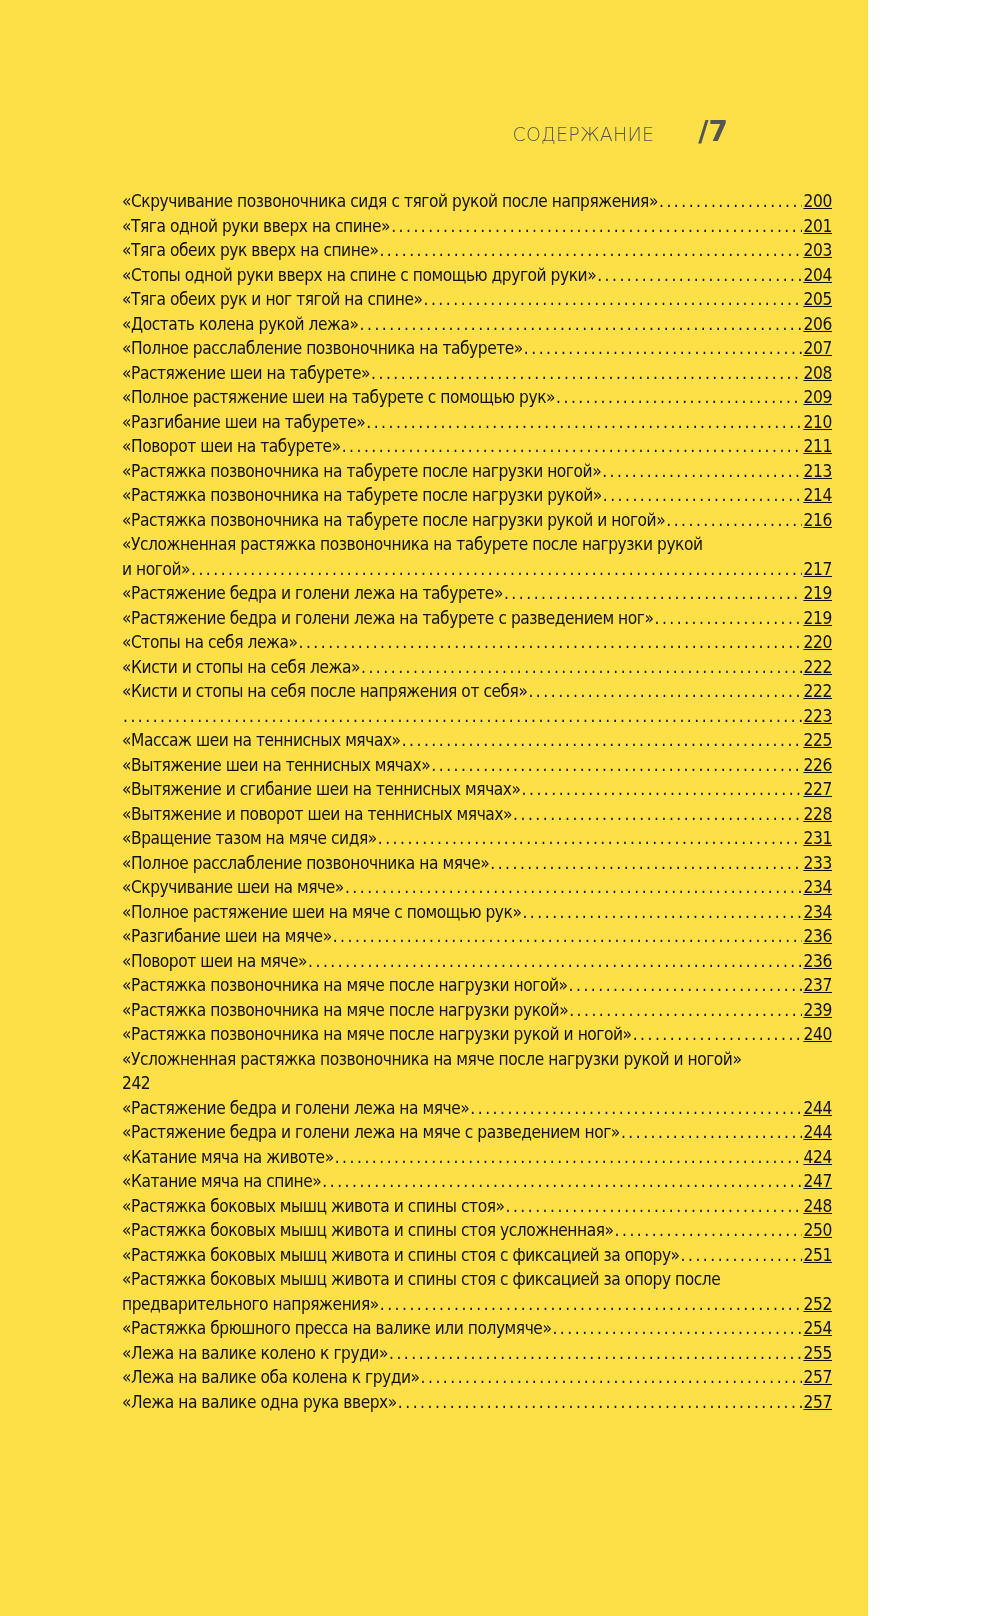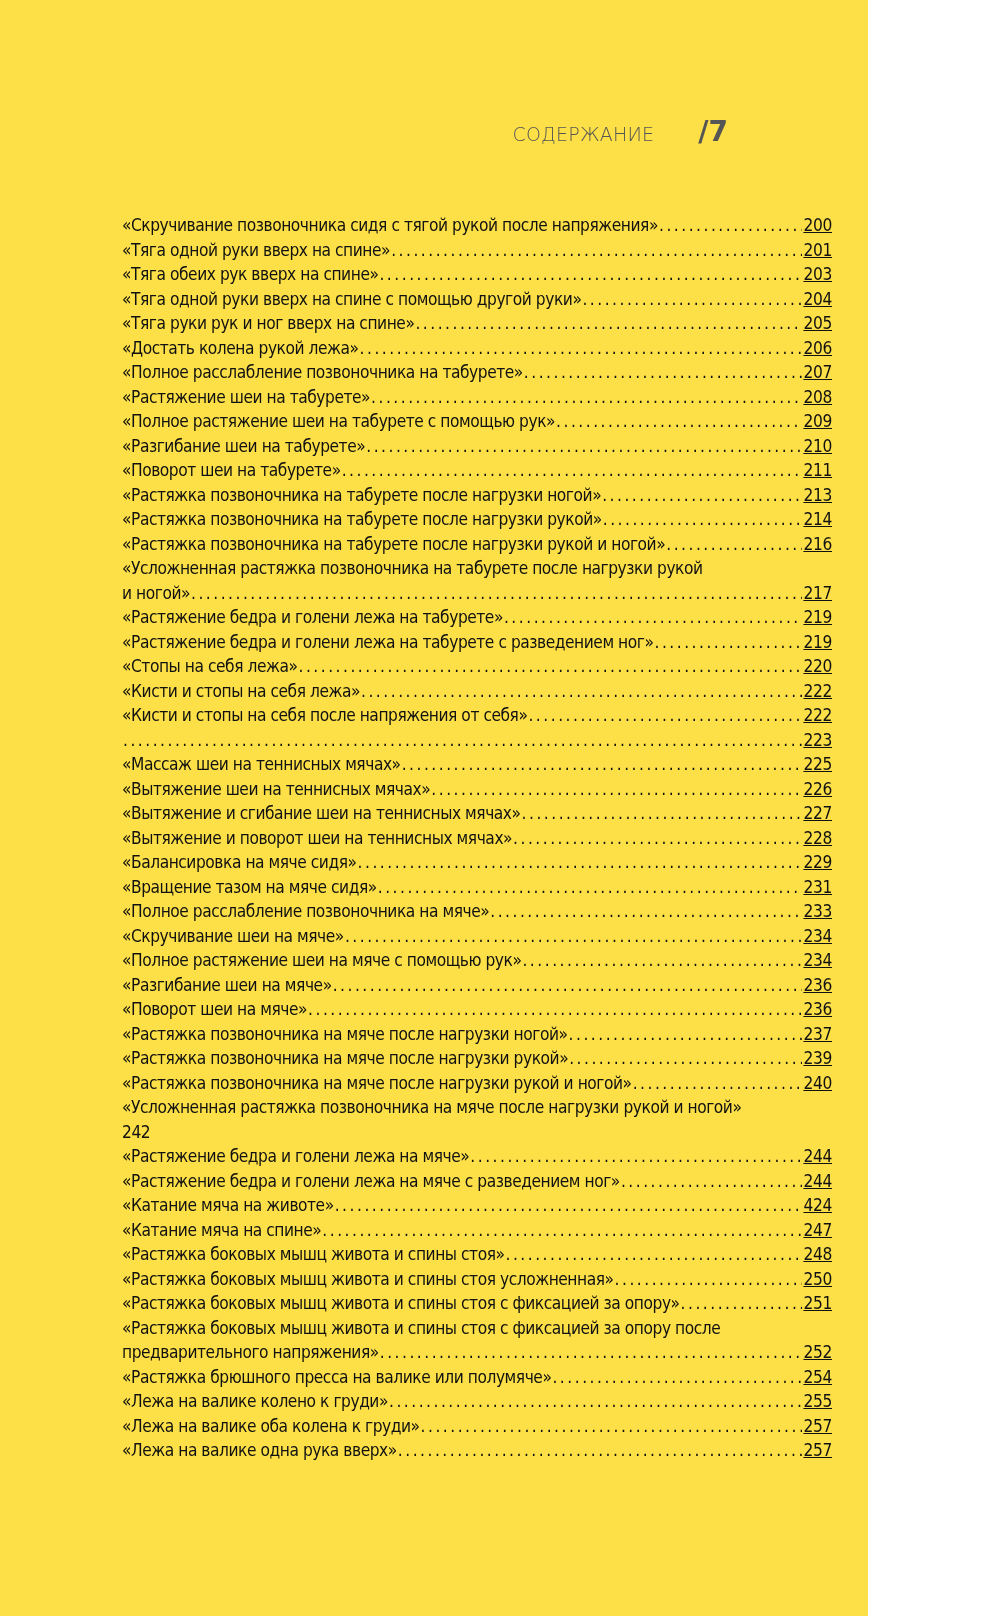--- a/index.html
+++ b/index.html
@@ -1,21 +1,21 @@
 <!DOCTYPE html>
 <html><head>
   <meta charset="utf-8">
   <style>
     html, body { margin: 0; padding: 0; background: #ffffff; }
     body { width: 1000px; height: 1616px; position: relative; overflow: hidden; }
     .page { position: absolute; left: 0; top: 0; width: 868px; height: 1616px; background: #fde047; }
     .running-head { position: absolute; top: 115px; right: 140px; display: flex; align-items: baseline; gap: 44px; }
     .rh-title { font-family: "DejaVu Sans", sans-serif; font-size: 19px; color: #555; letter-spacing: 0.2px; font-weight: 300; }
     .rh-num { font-family: "DejaVu Sans", sans-serif; font-size: 28px; color: #555; font-weight: bold; }
-    .toc { position: absolute; left: 122px; top: 189px; width: 710px; font-family: "DejaVu Sans Condensed", "DejaVu Sans", sans-serif; font-size: 17.2px; color: #111; margin-top: 24px; }
+    .toc { position: absolute; left: 122px; top: 189px; width: 710px; font-family: "DejaVu Sans Condensed", "DejaVu Sans", sans-serif; font-size: 17.2px; color: #111; }
     .entry { display: flex; align-items: baseline; height: 24.5px; line-height: 24.5px; white-space: nowrap; }
     .entry .t { flex: 0 0 auto; font-stretch: condensed; letter-spacing: -0.45px; }
     .entry .dots { flex: 1 1 auto; overflow: hidden; letter-spacing: 3.3px; color: #111; margin: 0 1px; }
     .entry .dots::before { content: ". . . . . . . . . . . . . . . . . . . . . . . . . . . . . . . . . . . . . . . . . . . . . . . . . . . . . . . . . . . . . . . . . . . . . . . . . . . . . . . . . . . . . . . . . . . . . . . . . . . . . . . . . . . . . . . . . . . . . . ."; letter-spacing: -1.2px; }
     .entry .p { flex: 0 0 auto; letter-spacing: -0.3px; text-decoration: underline; }
     .line-only { height: 24.5px; line-height: 24.5px; white-space: nowrap; letter-spacing: -0.45px; }
   </style>
 </head>
 <body>
 
@@ -35,26 +35,26 @@
         <span class="t">«Тяга одной руки вверх на спине»</span>
         <span class="dots"></span>
         <span class="p">201</span>
       </div>
       <div class="entry">
         <span class="t">«Тяга обеих рук вверх на спине»</span>
         <span class="dots"></span>
         <span class="p">203</span>
       </div>
       <div class="entry">
-        <span class="t">«Тяга одной руки вверх на спине с помощью другой руки»</span>
+        <span class="t">«Стопы одной руки вверх на спине с помощью другой руки»</span>
         <span class="dots"></span>
         <span class="p">204</span>
       </div>
       <div class="entry">
-        <span class="t">«Тяга руки рук и ног вверх на спине»</span>
+        <span class="t">«Тяга обеих рук и ног тягой на спине»</span>
         <span class="dots"></span>
         <span class="p">205</span>
       </div>
       <div class="entry">
         <span class="t">«Достать колена рукой лежа»</span>
         <span class="dots"></span>
         <span class="p">206</span>
       </div>
       <div class="entry">
         <span class="t">«Полное расслабление позвоночника на табурете»</span>
@@ -143,25 +143,20 @@
       </div>
       <div class="entry">
         <span class="t">«Вытяжение и сгибание шеи на теннисных мячах»</span>
         <span class="dots"></span>
         <span class="p">227</span>
       </div>
       <div class="entry">
         <span class="t">«Вытяжение и поворот шеи на теннисных мячах»</span>
         <span class="dots"></span>
         <span class="p">228</span>
-      </div>
-      <div class="entry">
-        <span class="t">«Балансировка на мяче сидя»</span>
-        <span class="dots"></span>
-        <span class="p">229</span>
       </div>
       <div class="entry">
         <span class="t">«Вращение тазом на мяче сидя»</span>
         <span class="dots"></span>
         <span class="p">231</span>
       </div>
       <div class="entry">
         <span class="t">«Полное расслабление позвоночника на мяче»</span>
         <span class="dots"></span>
         <span class="p">233</span>

